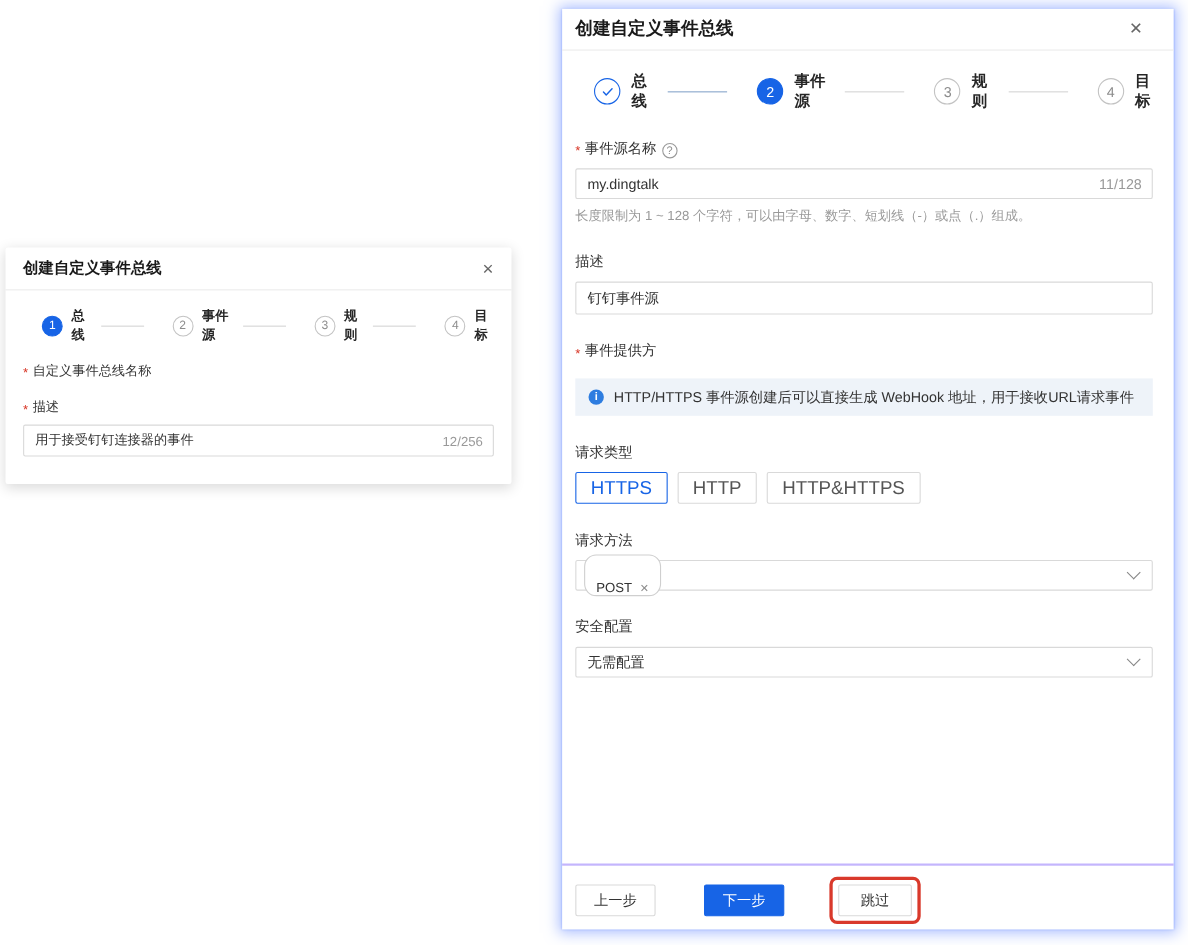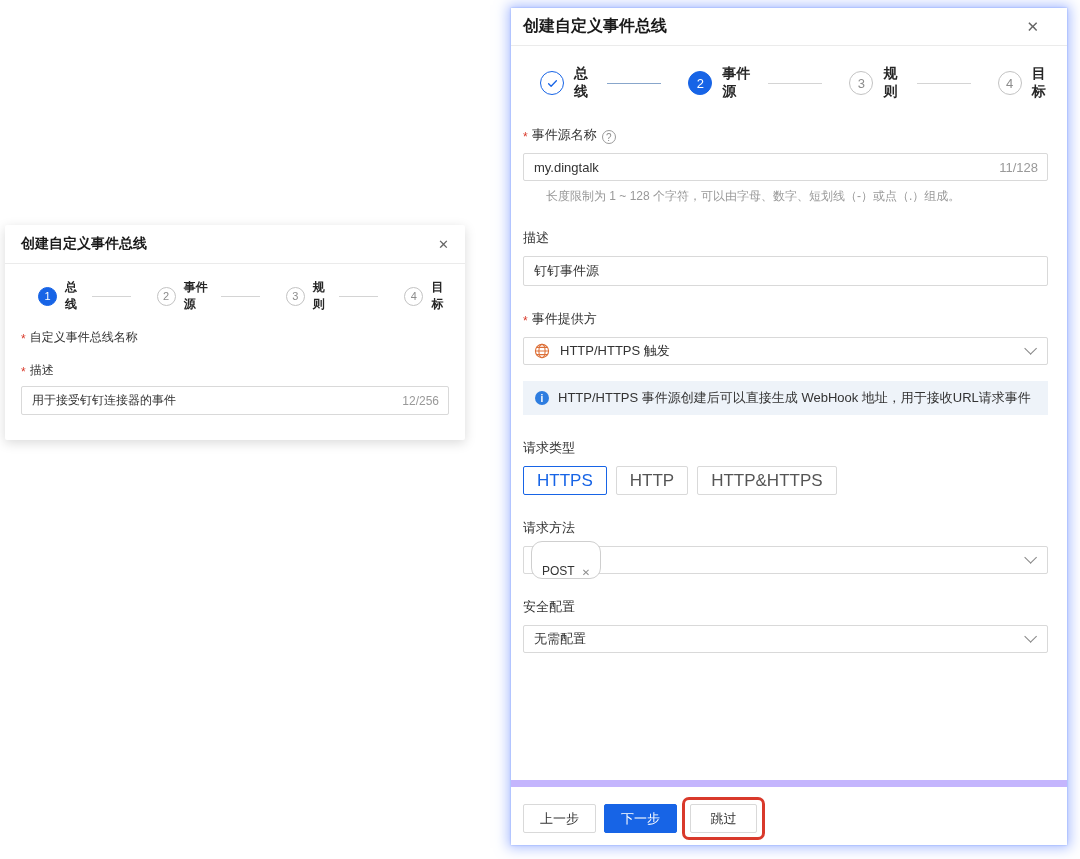--- a/index.html
+++ b/index.html
@@ -63,21 +63,21 @@
   .dialog-right .close-btn { font-size:15px; }
   .dialog-right .steps { padding:19px 12px 0 12px; }
   .dialog-right .step-circle { width:24px; height:24px; font-size:13px; }
   .dialog-right .step-label { font-size:14px; margin-left:10px; }
   .dialog-right .connector { width:54px; margin:0 10px; }
   .dialog-right .body { padding:0 19px 0 12px; display:flex; flex-direction:column; flex:1; }
   .dialog-right .fld-label { margin-bottom:9px; }
   .dialog-right .text-input { height:28px; font-size:13px; padding:0 70px 0 10px; }
   .dialog-right .text-input.no-counter { padding-right:10px; height:30px; }
   .dialog-right .counter { font-size:13px; }
-  .helper-text { color:#999; font-size:12px; margin-top:7px;margin-left:23px; }
+  .helper-text { color:#999; font-size:12px; margin-top:7px; }
   .sect { margin-top:24px; }
   .sect-first { margin-top:25px; }
 
   .provider-select { height:28px; padding:0 30px 0 10px; gap:10px; font-size:13px; color:#333; }
   .globe-wrap { display:inline-flex; }
 
   .info-banner { margin-top:16px; background:#eef3f9; display:flex; align-items:center; gap:9px;
                  padding:0 12px; height:34px; font-size:13px; color:#333; }
   .info-icon { width:14px; height:14px; border-radius:50%; background:var(--info-blue); color:#fff;
                font-size:10px; font-weight:700; display:inline-flex; align-items:center; justify-content:center;
@@ -89,21 +89,21 @@
   .type-btn.selected { border-color:var(--primary); color:var(--primary); }
 
   .method-select { height:28px; padding:0 30px 0 7px; }
   .tag-pill { display:inline-flex; align-items:flex-end; gap:7px; border:1px solid #cfcfcf; border-radius:11px;
               padding:0 10px; height:38px; font-size:12px; color:#333; background:#fff; }
   .tag-remove { color:#8c8c8c; font-size:10px; cursor:pointer; }
 
   .security-select { height:28px; padding:0 30px 0 10px; font-size:13px; color:#333; }
 
   .spacer { flex:1; }
-  .dlg-footer { border-top:7px solid #c4b5fd; padding:10px 18px 5px 12px; display:flex; align-items:center; }
+  .dlg-footer { border-top:2px solid #c4b5fd; padding:10px 18px 5px 12px; display:flex; align-items:center;gap:36px; }
   .footer-btn { height:29px; min-width:67px; padding:0 16px; font-size:13px; border-radius:2px;
                 font-family:"Liberation Sans",sans-serif; cursor:pointer; }
   .btn-plain { background:#fff; border:1px solid #d9d9d9; color:#333; }
   .btn-primary { background:var(--primary); border:1px solid var(--primary); color:#fff; margin-left:8px; }
   .annotation-box { display:inline-flex; border:3px solid var(--annotation-red); border-radius:7px;
                     padding:4px 5px; margin-left:5px; }
 
   .check-svg { width:13px; height:13px; }
 </style>
 </head>
@@ -199,31 +199,20 @@
 
     <div class="sect">
       <div class="fld-label">描述</div>
       <div class="input-wrap">
         <input class="text-input no-counter" type="text" value="钉钉事件源" style="">
       </div>
     </div>
 
     <div class="sect">
       <div class="fld-label req">事件提供方</div>
-      <div class="select-box provider-select">
-        <span class="globe-wrap">
-          <svg width="16" height="16" viewBox="0 0 16 16" fill="none" stroke="#dd7038" stroke-width="1.1">
-            <circle cx="8" cy="8" r="6.6"></circle>
-            <ellipse cx="8" cy="8" rx="3.1" ry="6.6"></ellipse>
-            <path d="M1.4 8h13.2M2.4 4.4h11.2M2.4 11.6h11.2"></path>
-          </svg>
-        </span>
-        <span>HTTP/HTTPS 触发</span>
-        <span class="chevron"></span>
-      </div>
       <div class="info-banner">
         <span class="info-icon">i</span>
         <span>HTTP/HTTPS 事件源创建后可以直接生成 WebHook 地址，用于接收URL请求事件</span>
       </div>
     </div>
 
     <div class="sect">
       <div class="fld-label">请求类型</div>
       <div class="type-group">
         <button class="type-btn selected">HTTPS</button>

